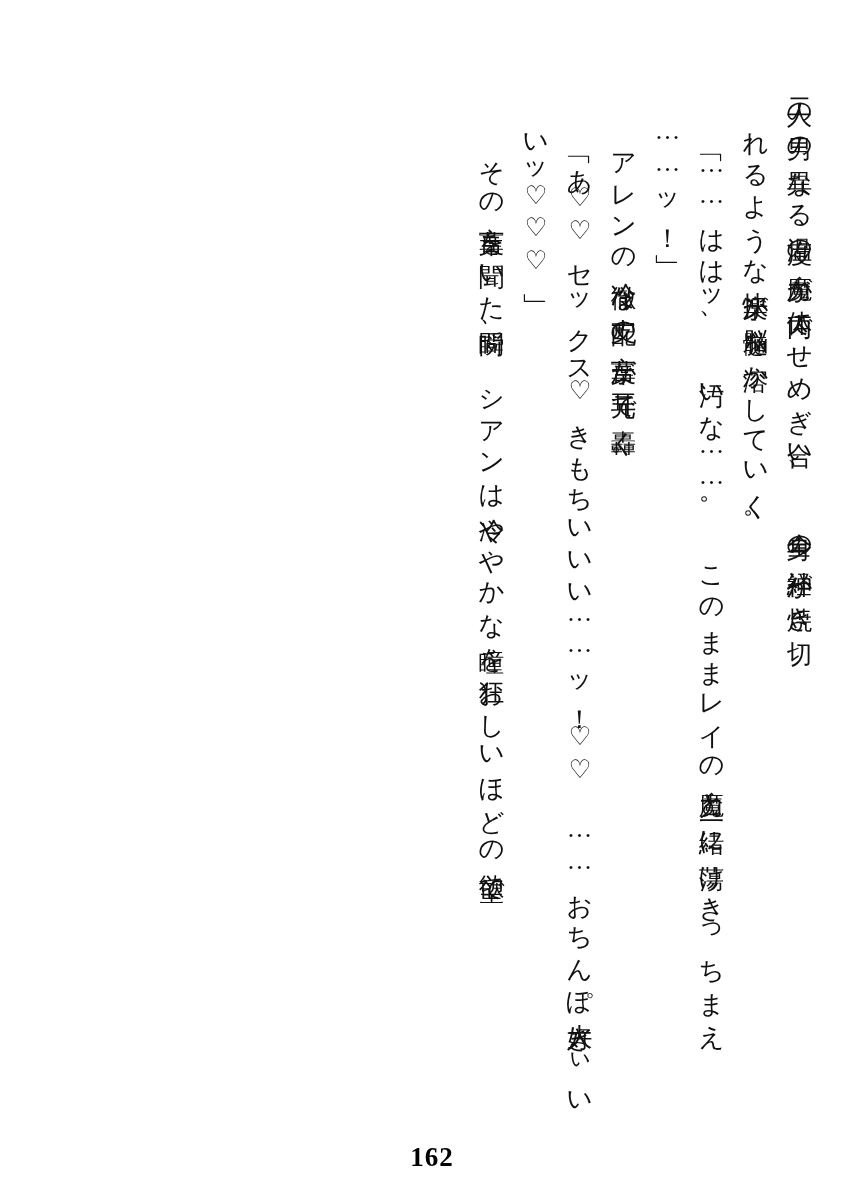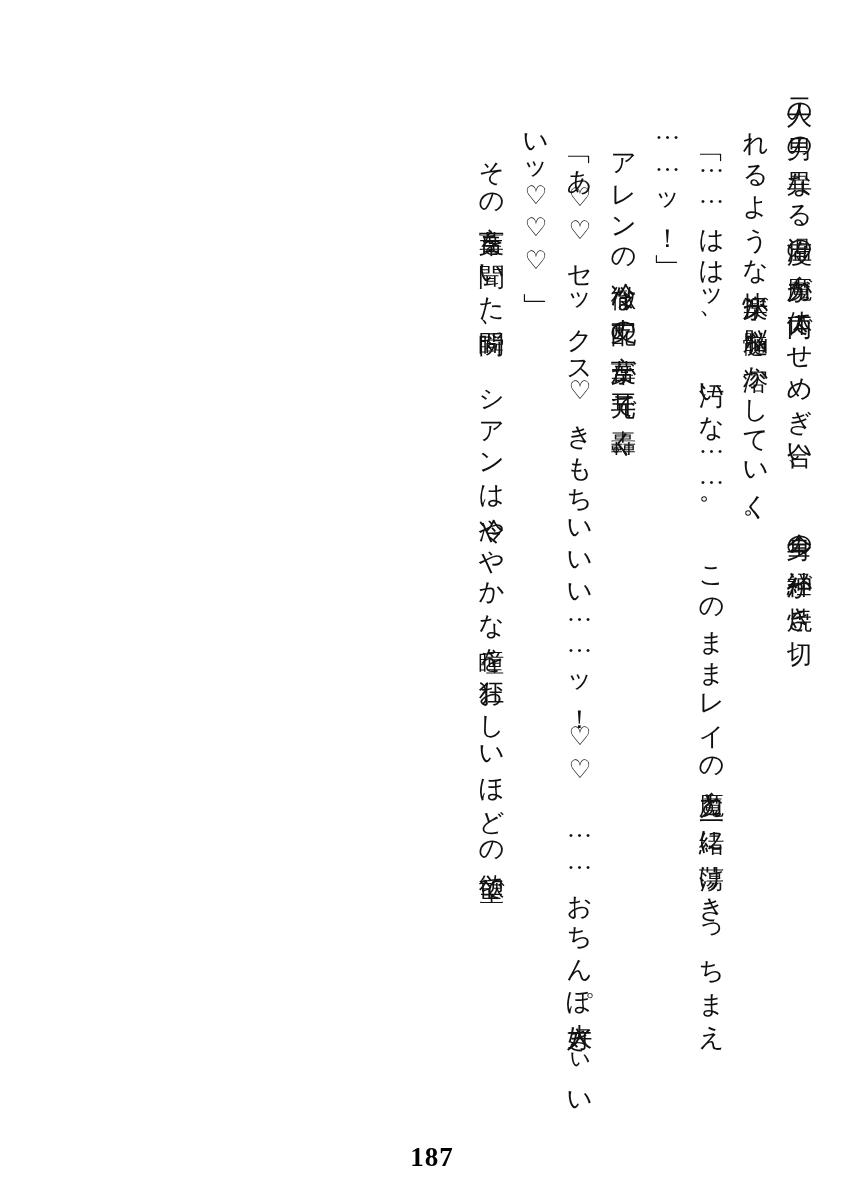--- a/index.html
+++ b/index.html
@@ -85,15 +85,15 @@
     <div class="v-line off-0">二人の男の異なる温度の魔力が体内でせめぎ合い、　全身の神経が焼き切</div>
     <div class="v-line off-1">れるような快楽が脳髄を溶かしていく。</div>
     <div class="v-line off-2">「……ははッ、　汚いな……。　このままレイの魔力と一緒に蕩けきっちまえ</div>
     <div class="v-line off-3">……ッ！」</div>
     <div class="v-line off-4">アレンの冷徹な支配の言葉が耳元で轟く。</div>
     <div class="v-line off-5">「あ♡♡セックス♡きもちいいい……ッ！♡♡　……おちんぽ大好きぃい</div>
     <div class="v-line off-6">いッ♡♡♡」</div>
     <div class="v-line off-7">その言葉を聞いた瞬間、　シアンは冷ややかな瞳を狂おしいほどの欲望で</div>
   </div>
 
-  <div class="page-number">187</div>
+  <div class="page-number">162</div>
 
 </div>
 
 </body></html>

